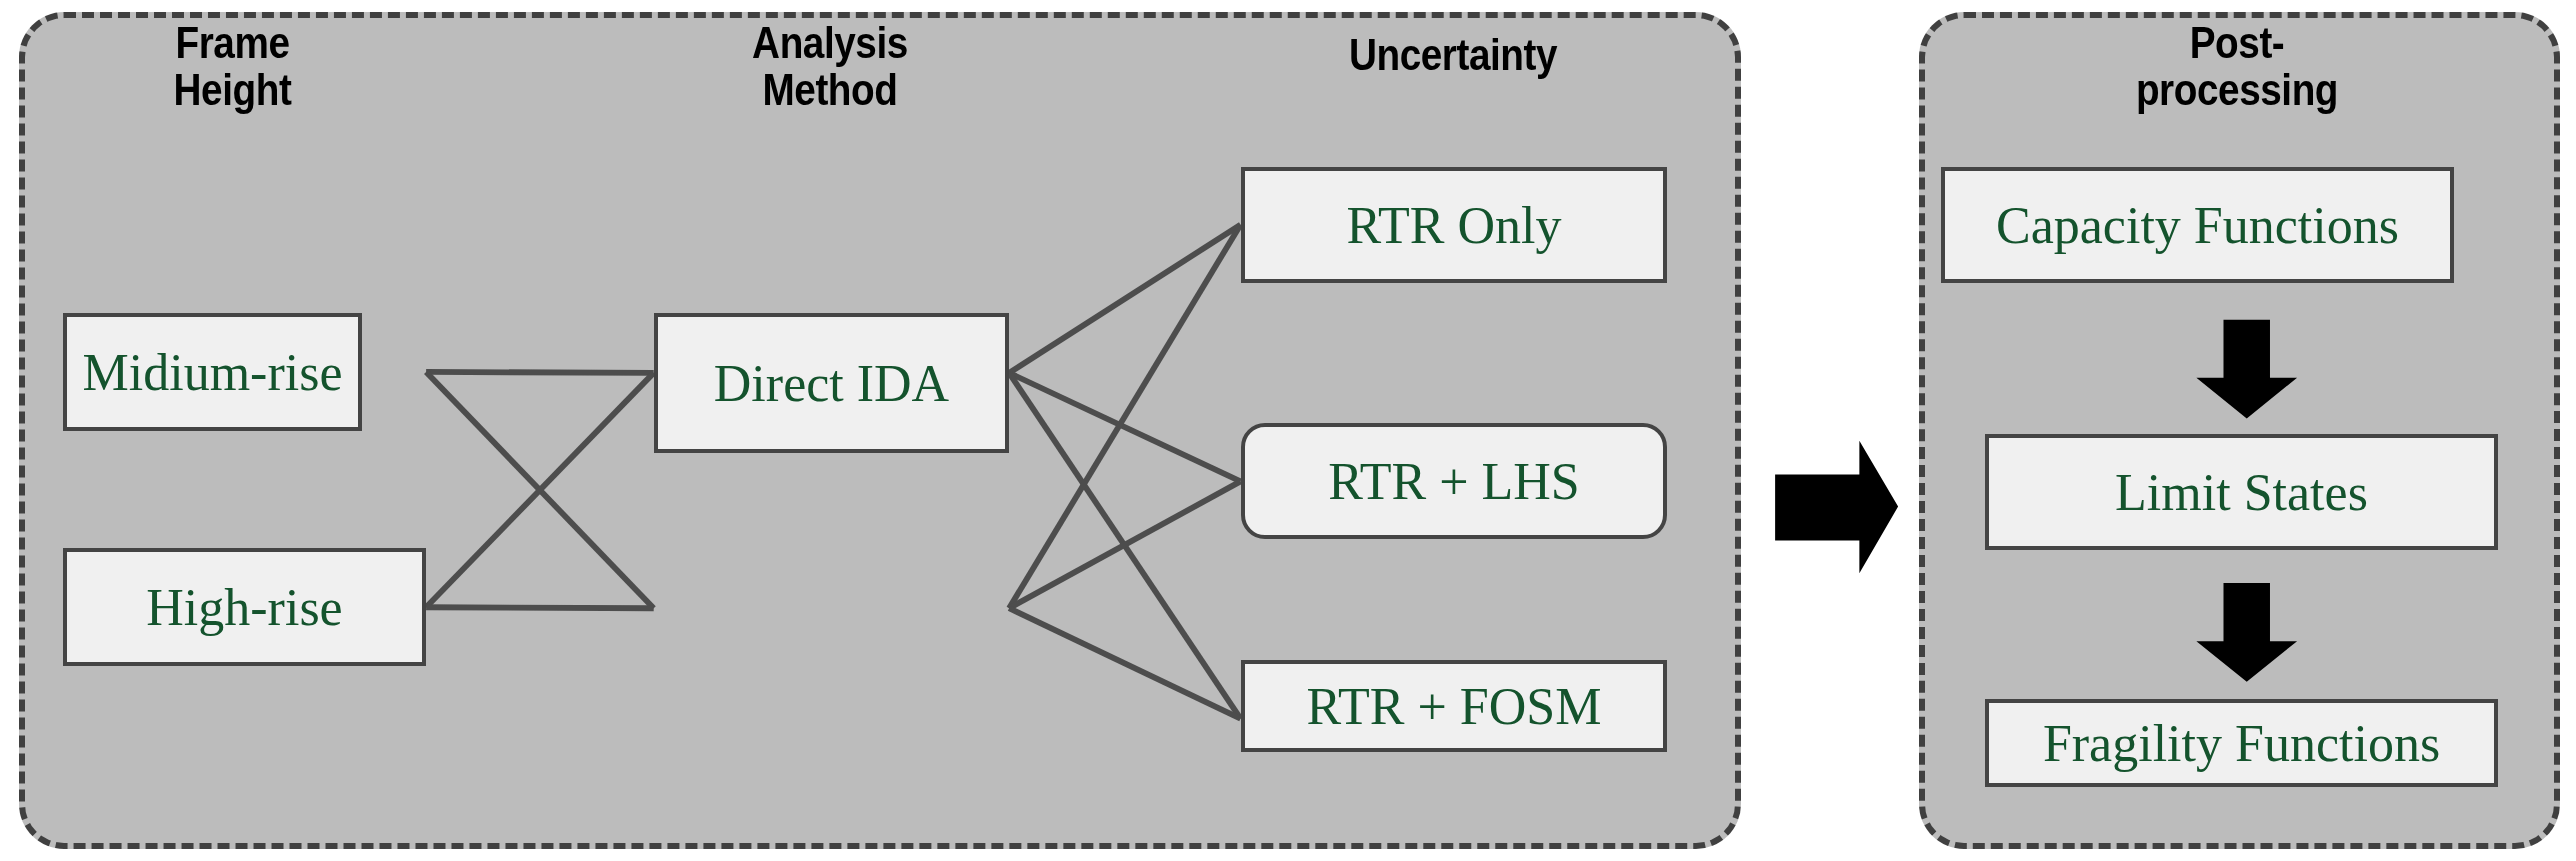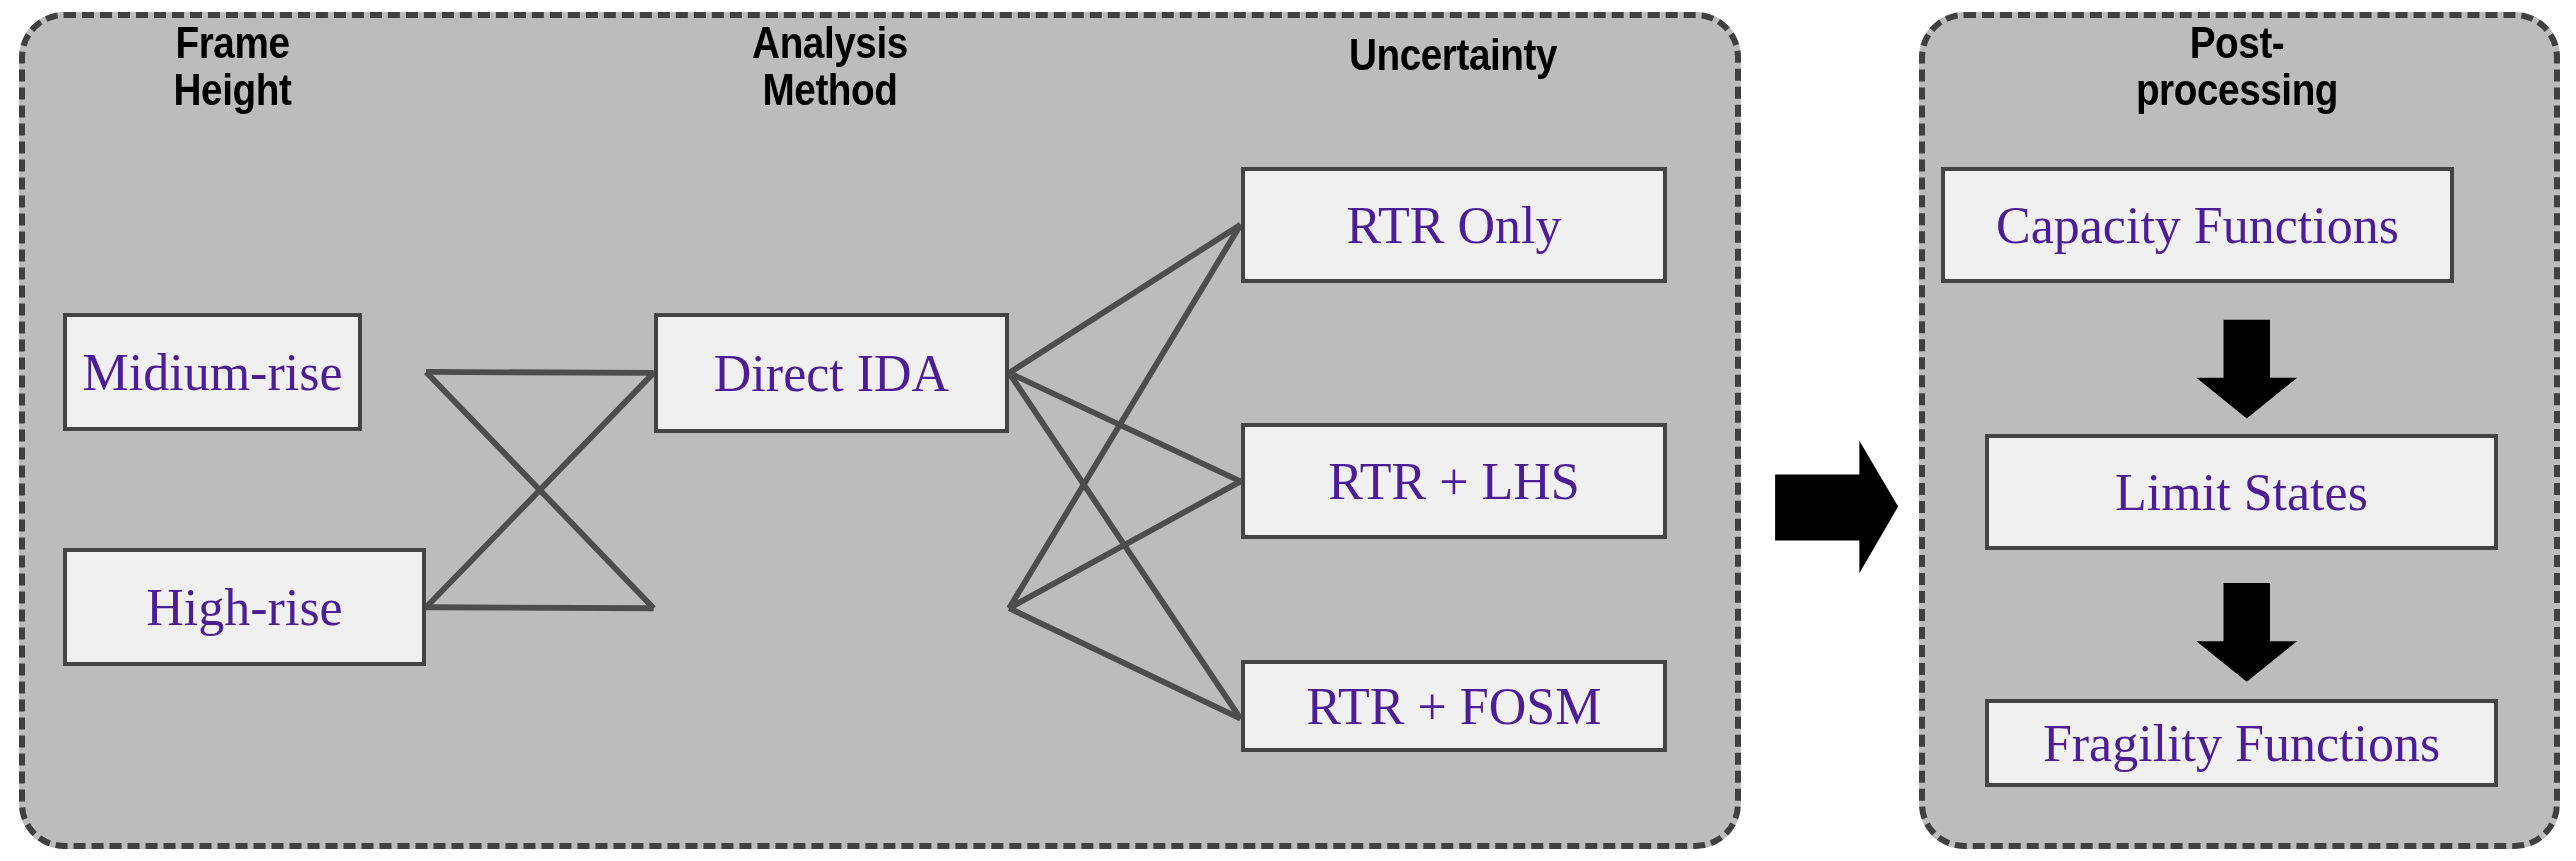--- a/index.html
+++ b/index.html
@@ -55,32 +55,32 @@
   .node {
     position: absolute;
     background: #f0f0f0;
     border: 4.8px solid #444444;
     box-sizing: border-box;
     display: flex;
     align-items: center;
     justify-content: center;
     font-family: "Liberation Serif", serif;
     font-size: 52px;
-    color: #4c1d95;
+    color: #14532d;
     white-space: nowrap;
   }
   
   #node-midium-rise { left: 63px;  top: 313px; width: 299px; height: 118px; }
   #node-high-rise   { left: 63px;  top: 548px; width: 363px; height: 118px; }
   
-  #node-direct-ida  { left: 654px; top: 313px; width: 355px; height: 120px; }
+  #node-direct-ida  { left: 654px; top: 313px; width: 355px; height: 140px; }
   #node-spo2ida     { left: 654px; top: 548px; width: 355px; height: 120px; }
   
   #node-rtr-only    { left: 1241px; top: 167px; width: 426px; height: 116px; }
-  #node-rtr-lhs     { left: 1241px; top: 423px; width: 426px; height: 116px; }
+  #node-rtr-lhs     { left: 1241px; top: 423px; width: 426px; height: 116px; border-radius: 24px; }
   #node-rtr-fosm    { left: 1241px; top: 660px; width: 426px; height: 92px; }
   
   #node-capacity-functions { left: 1941px; top: 167px; width: 513px; height: 116px; }
   #node-limit-states       { left: 1985px; top: 434px; width: 513px; height: 116px; }
   #node-fragility-functions{ left: 1985px; top: 699px; width: 513px; height: 88px; }
 
   .sub2 {
     font-size: 39px;
     vertical-align: baseline;
     position: relative;

